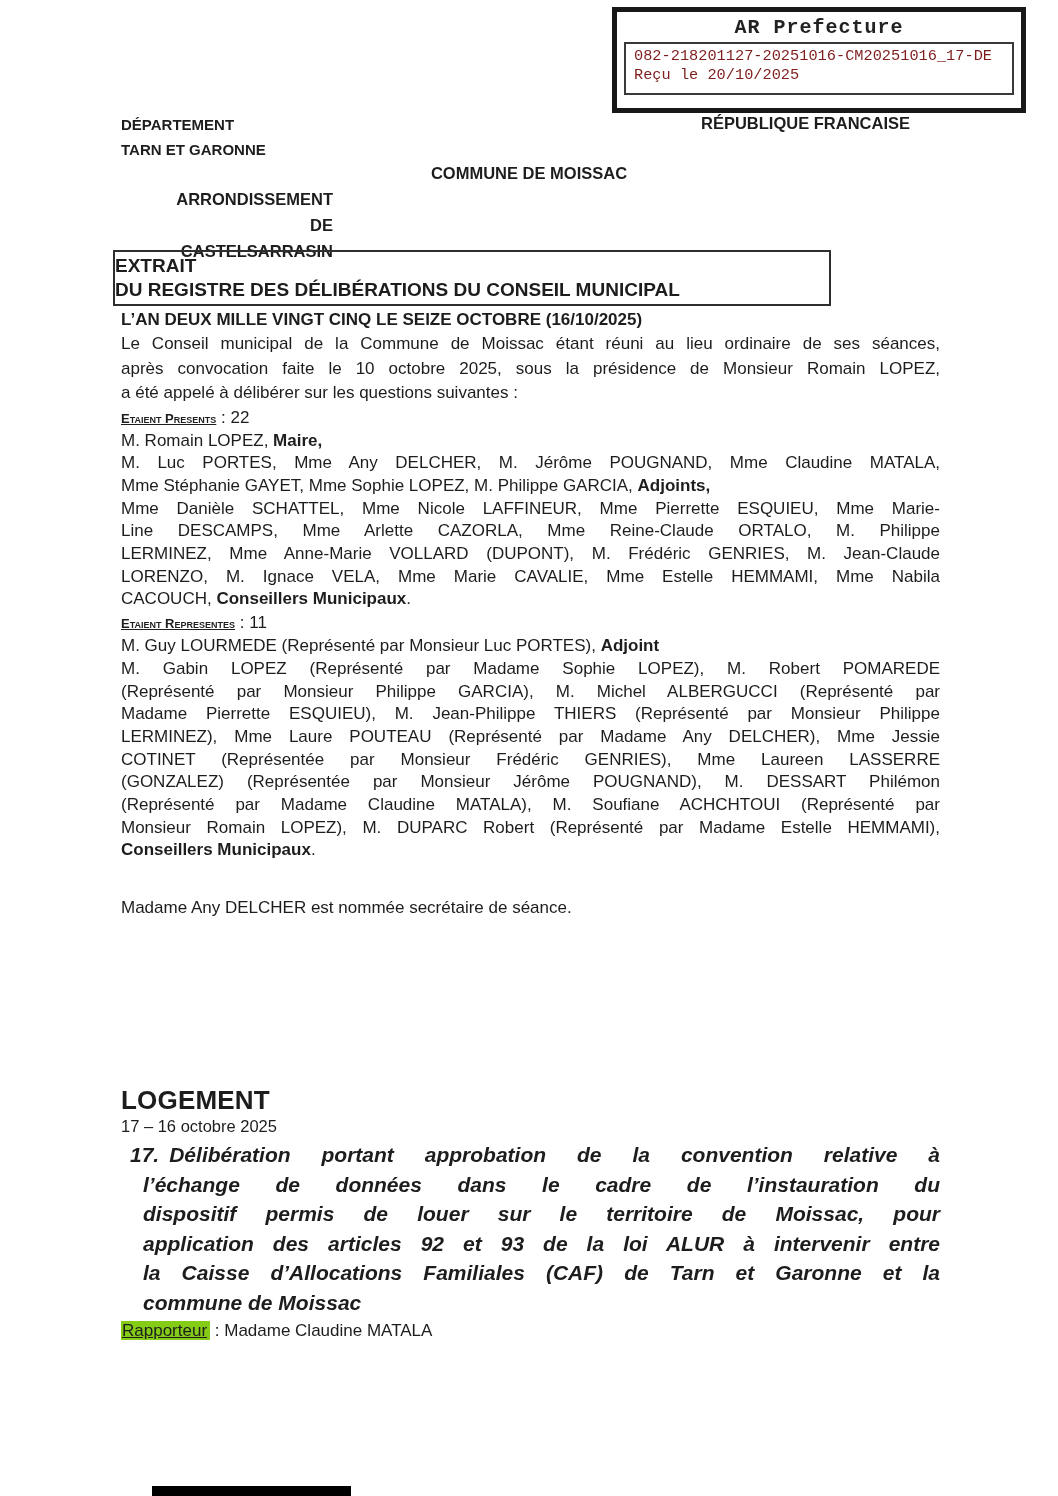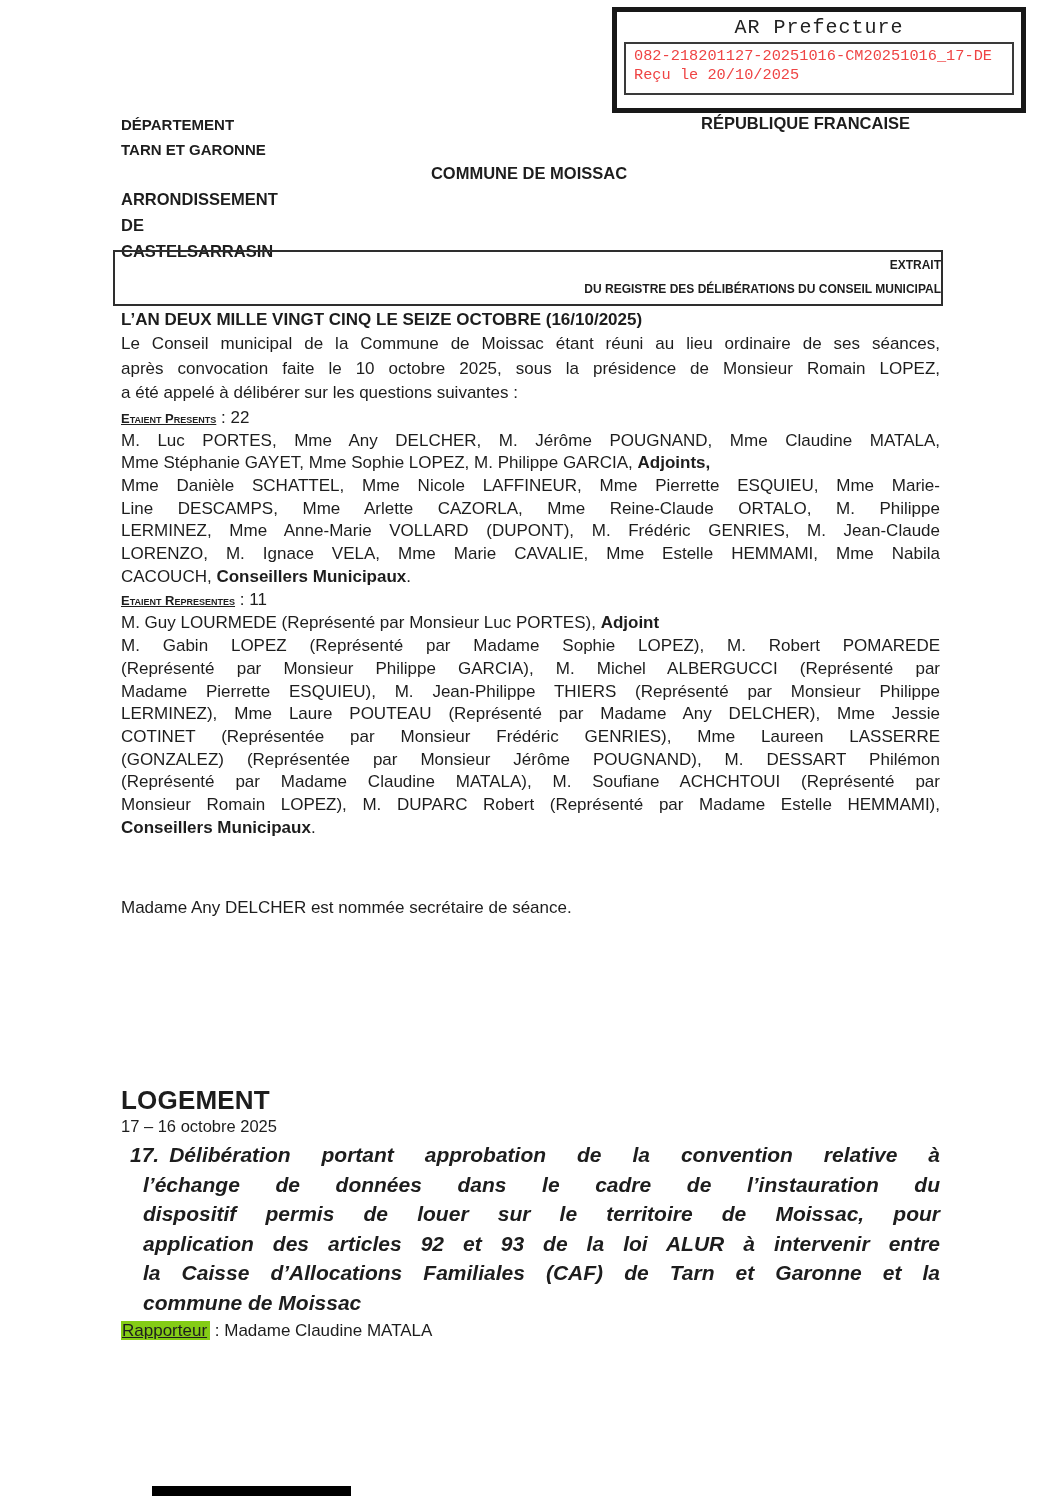--- a/index.html
+++ b/index.html
@@ -5,39 +5,39 @@
   html,body{margin:0;padding:0;background:#888;}
   .page{
     position:relative;width:1058px;height:1496px;margin:0 auto;
     background:#ffffff;color:#1d1d1d;
     font-family:"Liberation Sans",sans-serif;overflow:hidden;
   }
   
   .stamp{position:absolute;left:612px;top:7px;width:414px;height:106px;
     border:5px solid #181818;box-sizing:border-box;background:#fff;}
   .stamp-title{font-family:"Liberation Mono","DejaVu Sans Mono",monospace;
-    font-weight:normal;font-size:20px;letter-spacing:1px;text-align:center;
+    font-weight:bold;font-size:20px;letter-spacing:1px;text-align:center;
     padding-top:4px;color:#222;}
   .stamp-inner{margin:3px 7px 0 7px;border:2px solid #3a3a3a;height:53px;
     box-sizing:border-box;padding:3px 8px;
     font-family:"Liberation Mono","DejaVu Sans Mono",monospace;
-    font-size:15.3px;line-height:19px;white-space:nowrap;color:#ef4444;}
+    font-size:15.3px;line-height:19px;white-space:nowrap;color:#7f1d1d;}
   
   .dept{position:absolute;left:121px;top:112px;font-weight:bold;
     font-size:15px;line-height:25px;}
   .republique{position:absolute;right:148px;top:114px;font-weight:bold;font-size:16.5px;}
   .commune{position:absolute;left:0;top:164px;width:100%;text-align:center;
     font-weight:bold;font-size:16.5px;}
-  .arrond{position:absolute;left:121px;top:186px;width:212px;text-align:left;
+  .arrond{position:absolute;left:121px;top:186px;width:212px;text-align:right;
     font-weight:bold;font-size:16.5px;line-height:26px;}
   
   .block-a{position:absolute;left:121px;top:250px;width:819px;font-size:17px;}
-  .extrait-box{margin-left:-8px;width:830px;box-sizing:border-box;
-    border:2px solid #2e2e2e;text-align:right;font-weight:bold;
-    font-size:12px;line-height:23.5px;padding:2px 0 3px 0;}
+  .extrait-box{margin-left:-8px;width:718px;box-sizing:border-box;
+    border:2px solid #2e2e2e;text-align:left;font-weight:bold;
+    font-size:19px;line-height:23.5px;padding:2px 0 3px 0;}
   .lan{font-weight:bold;font-size:17px;line-height:24px;margin-top:2px;}
   .iline{line-height:24.5px;}
   .nline{line-height:22.7px;}
   .j{text-align:justify;-moz-text-align-last:justify;text-align-last:justify;}
   .sc{font-weight:bold;font-variant:small-caps;text-decoration:underline;font-size:13px;}
   .lblline{line-height:23px;}
   .secretary{position:absolute;left:121px;top:898px;font-size:17px;}
   
   .block-b{position:absolute;left:121px;top:1085px;width:819px;}
   .logement{font-weight:bold;font-size:26px;line-height:30px;letter-spacing:0.2px;}
@@ -81,20 +81,21 @@
       <div>DU REGISTRE DES DÉLIBÉRATIONS DU CONSEIL MUNICIPAL</div>
     </div>
     <div class="lan">L’AN DEUX MILLE VINGT CINQ LE SEIZE OCTOBRE (16/10/2025)</div>
 
     <div class="iline j">Le Conseil municipal de la Commune de Moissac étant réuni au lieu ordinaire de ses séances,</div>
     <div class="iline j">après convocation faite le 10 octobre 2025, sous la présidence de Monsieur Romain LOPEZ,</div>
     <div class="iline">a été appelé à délibérer sur les questions suivantes :</div>
 
     <div class="lblline"><span class="sc">Etaient Presents</span><span> : 22</span></div>
 
+    <div class="nline"><span>M. Romain LOPEZ, </span><b>Maire,</b><span></span></div>
     <div class="nline j"><span>M. Luc PORTES, Mme Any DELCHER, M. Jérôme POUGNAND, Mme Claudine MATALA,</span></div>
     <div class="nline"><span>Mme Stéphanie GAYET, Mme Sophie LOPEZ, M. Philippe GARCIA, </span><b>Adjoints,</b></div>
     <div class="nline j"><span>Mme Danièle SCHATTEL, Mme Nicole LAFFINEUR, Mme Pierrette ESQUIEU, Mme Marie-</span></div>
     <div class="nline j"><span>Line DESCAMPS, Mme Arlette CAZORLA, Mme Reine-Claude ORTALO, M. Philippe</span></div>
     <div class="nline j"><span>LERMINEZ, Mme Anne-Marie VOLLARD (DUPONT), M. Frédéric GENRIES, M. Jean-Claude</span></div>
     <div class="nline j"><span>LORENZO, M. Ignace VELA, Mme Marie CAVALIE, Mme Estelle HEMMAMI, Mme Nabila</span></div>
     <div class="nline"><span>CACOUCH, </span><b>Conseillers Municipaux</b><span>.</span></div>
 
     <div class="lblline"><span class="sc">Etaient Representes</span><span> : 11</span></div>
 

